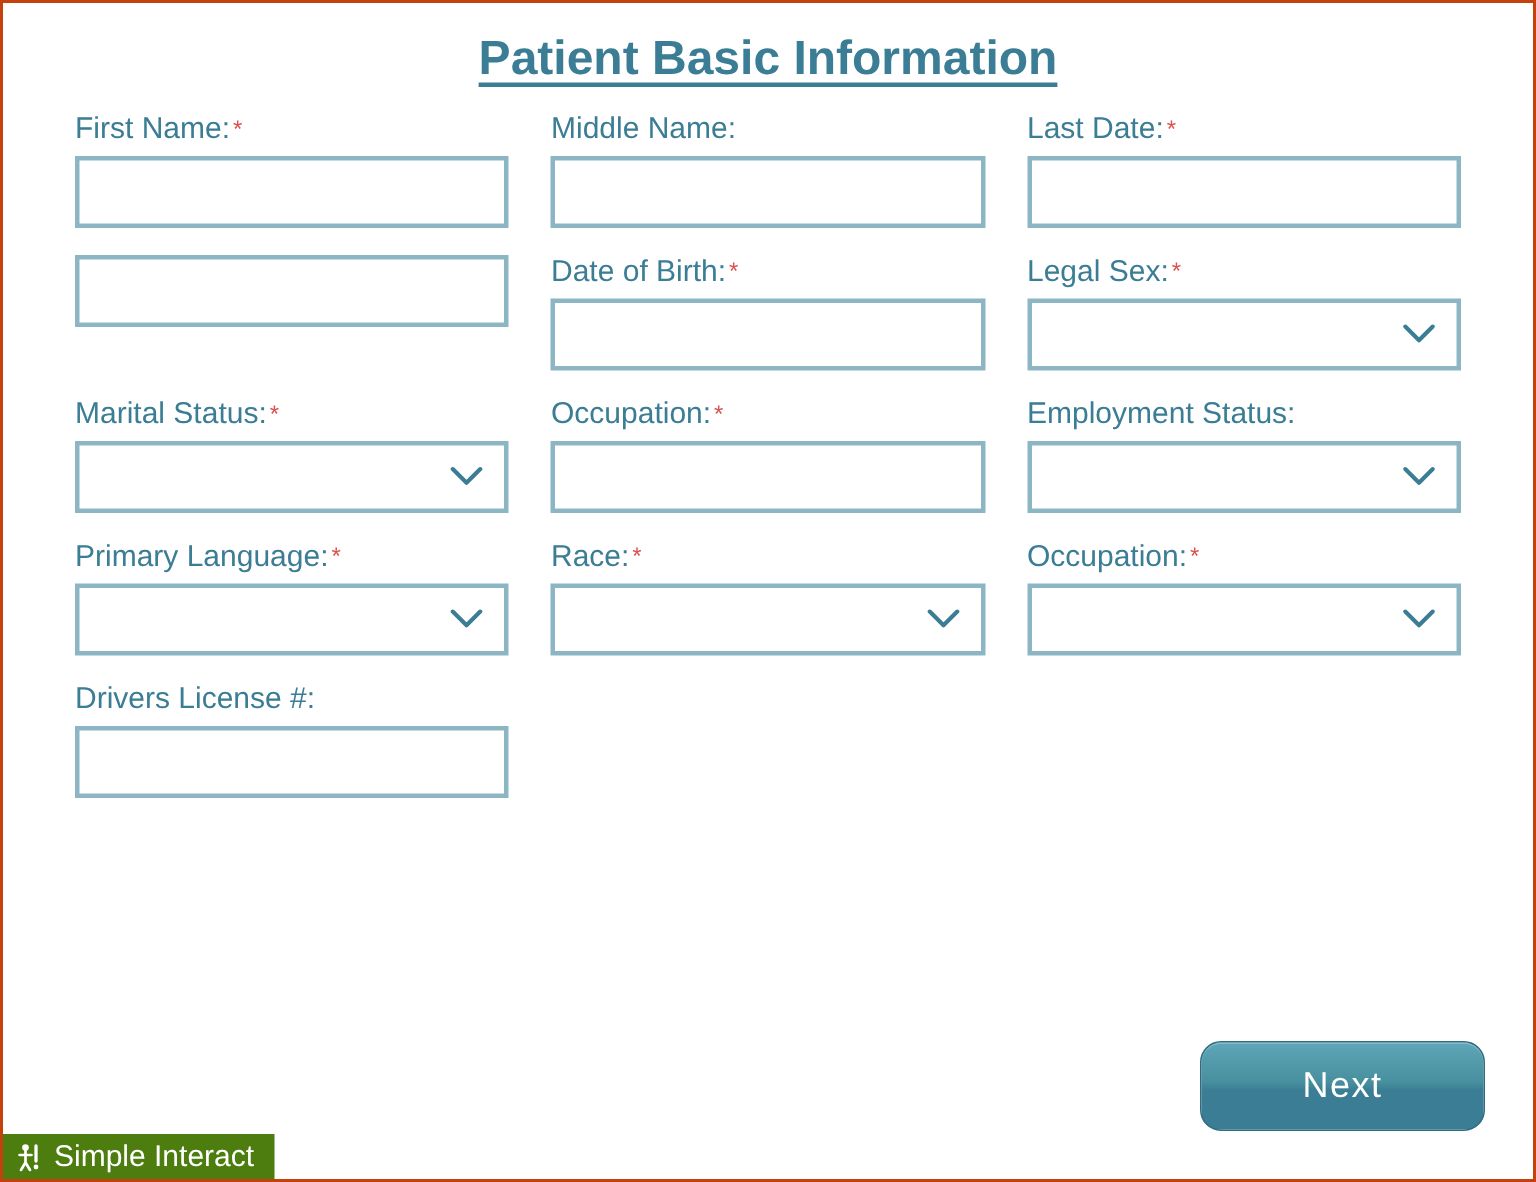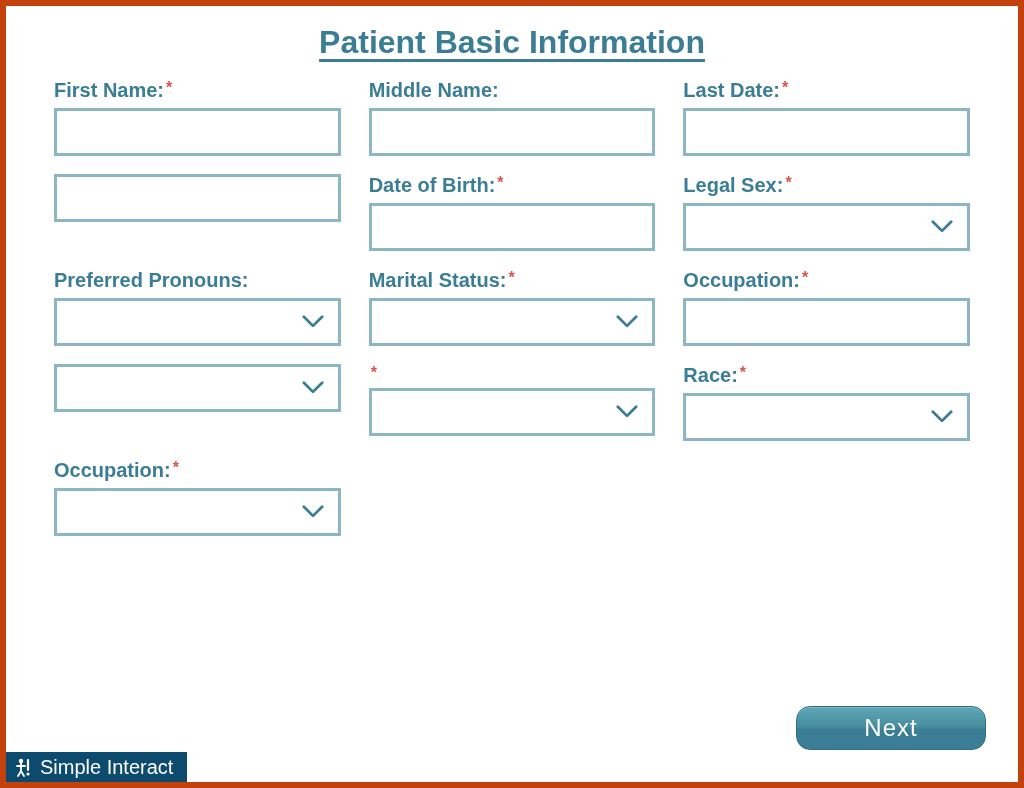--- a/index.html
+++ b/index.html
@@ -4,21 +4,21 @@
 <style>
   * { box-sizing: border-box; margin: 0; padding: 0; }
   body {
     font-family: "Century Gothic", "Futura", "Avant Garde", sans-serif;
     background: #ffffff;
     width: 1024px;
     height: 788px;
     position: relative;
   }
   .outer-frame {
-    border: 6px solid #c2410c;
+    border: 2px solid #c2410c;
     width: 1024px;
     height: 788px;
     position: relative;
     background: #fff;
   }
   .page-title {
     text-align: center;
     color: #3a7d94;
     font-size: 32px;
     font-weight: bold;
@@ -36,22 +36,21 @@
   }
   .field {
     display: flex;
     flex-direction: column;
   }
   .field-label {
     color: #3a7d94;
     font-size: 20px;
     margin-bottom: 6px;
     display: flex;
-    align-items: flex-start;
-    font-weight: bold;
+    align-items: center;
   }
   .req {
     color: #d9534f;
     font-size: 16px;
     margin-left: 2px;
   }
   .text-input {
     border: 3px solid #8db6c5;
     height: 48px;
     background: #fff;
@@ -77,40 +76,40 @@
   .chevron svg {
     width: 22px;
     height: 14px;
     display: block;
   }
   .next-button {
     position: absolute;
     right: 32px;
     bottom: 32px;
     width: 190px;
-    height: 44px;
+    height: 60px;
     border-radius: 14px;
     border: 1px solid #2f6c82;
     background: linear-gradient(to bottom, #5ea6b8 0%, #48909f 45%, #3a7d94 55%, #3a7d94 100%);
     color: #ffffff;
     font-size: 24px;
     font-family: inherit;
     font-weight: 400;
     letter-spacing: 1px;
     cursor: pointer;
     box-shadow: inset 0 1px 0 rgba(255,255,255,0.25);
     display: flex;
     align-items: center;
     justify-content: center;
   }
   .brand-footer {
     position: absolute;
     left: 0;
     bottom: 0;
-    background: #0c4a6e;
+    background: #4d7c0f;
     color: #fff;
     font-size: 20px;
     padding: 2px 14px 2px 8px;
     display: flex;
     align-items: center;
     gap: 6px;
     height: 30px;
   }
   .brand-icon {
     display: inline-block;
@@ -170,32 +169,20 @@
       <div class="select-box">
         <span class="chevron">
           <svg viewBox="0 0 24 14">
               <path d="M2 2 L12 12 L22 2" stroke="#3a7d94" stroke-width="3" fill="none" stroke-linecap="round" stroke-linejoin="round"></path>
             </svg>
         </span>
       </div>
     </div>
 
 
-    <div class="field">
-      <div class="field-label">
-        <span>Preferred Pronouns:</span>
-      </div>
-      <div class="select-box">
-        <span class="chevron">
-          <svg viewBox="0 0 24 14">
-              <path d="M2 2 L12 12 L22 2" stroke="#3a7d94" stroke-width="3" fill="none" stroke-linecap="round" stroke-linejoin="round"></path>
-            </svg>
-        </span>
-      </div>
-    </div>
 
     <div class="field">
       <div class="field-label">
         <span>Marital Status:</span>
         <span class="req">*</span>
       </div>
       <div class="select-box">
         <span class="chevron">
           <svg viewBox="0 0 24 14">
               <path d="M2 2 L12 12 L22 2" stroke="#3a7d94" stroke-width="3" fill="none" stroke-linecap="round" stroke-linejoin="round"></path>
@@ -207,31 +194,35 @@
     <div class="field">
       <div class="field-label">
         <span>Occupation:</span>
         <span class="req">*</span>
       </div>
       <input class="text-input" style="">
     </div>
 
 
     <div class="field">
-      <div class="select-box">
-        <span class="chevron">
-          <svg viewBox="0 0 24 14">
-              <path d="M2 2 L12 12 L22 2" stroke="#3a7d94" stroke-width="3" fill="none" stroke-linecap="round" stroke-linejoin="round"></path>
-            </svg>
-        </span>
-      </div>
-    </div>
-
-    <div class="field">
-      <div class="field-label">
+      <div class="field-label">
+        <span>Employment Status:</span>
+      </div>
+      <div class="select-box">
+        <span class="chevron">
+          <svg viewBox="0 0 24 14">
+              <path d="M2 2 L12 12 L22 2" stroke="#3a7d94" stroke-width="3" fill="none" stroke-linecap="round" stroke-linejoin="round"></path>
+            </svg>
+        </span>
+      </div>
+    </div>
+
+    <div class="field">
+      <div class="field-label">
+        <span>Primary Language:</span>
         <span class="req">*</span>
       </div>
       <div class="select-box">
         <span class="chevron">
           <svg viewBox="0 0 24 14">
               <path d="M2 2 L12 12 L22 2" stroke="#3a7d94" stroke-width="3" fill="none" stroke-linecap="round" stroke-linejoin="round"></path>
             </svg>
         </span>
       </div>
     </div>
@@ -257,20 +248,26 @@
       </div>
       <div class="select-box">
         <span class="chevron">
           <svg viewBox="0 0 24 14">
               <path d="M2 2 L12 12 L22 2" stroke="#3a7d94" stroke-width="3" fill="none" stroke-linecap="round" stroke-linejoin="round"></path>
             </svg>
         </span>
       </div>
     </div>
 
+    <div class="field">
+      <div class="field-label">
+        <span>Drivers License #:</span>
+      </div>
+      <input class="text-input" style="">
+    </div>
 
   </div>
 
   <button class="next-button">
     <span>Next</span>
   </button>
 
   <div class="brand-footer">
     <span class="brand-icon">
       <svg viewBox="0 0 20 20">

